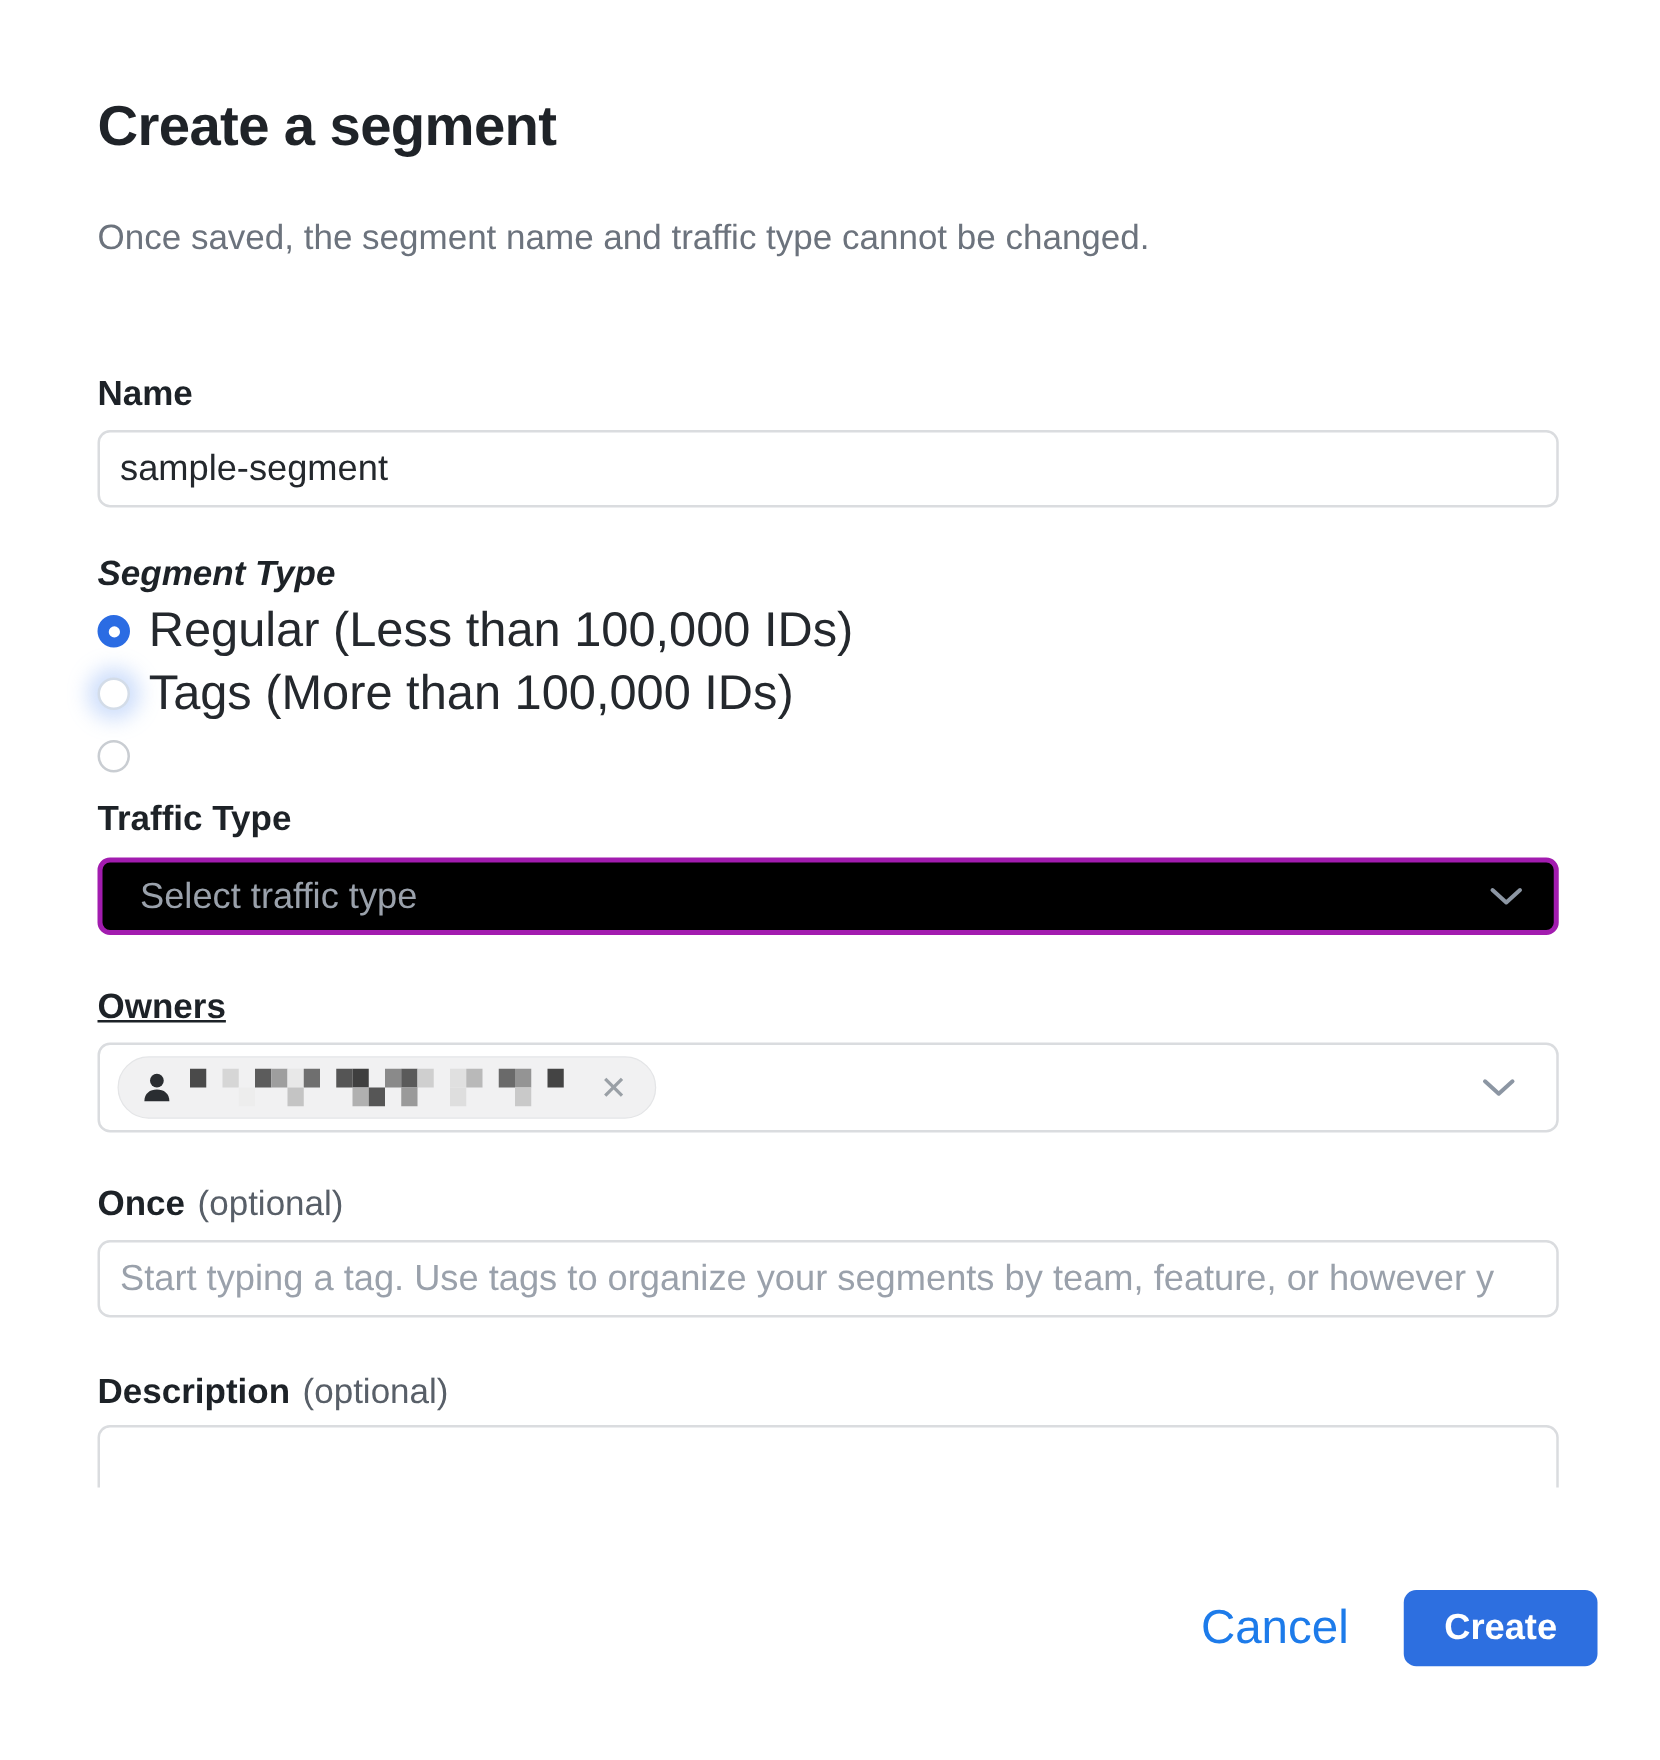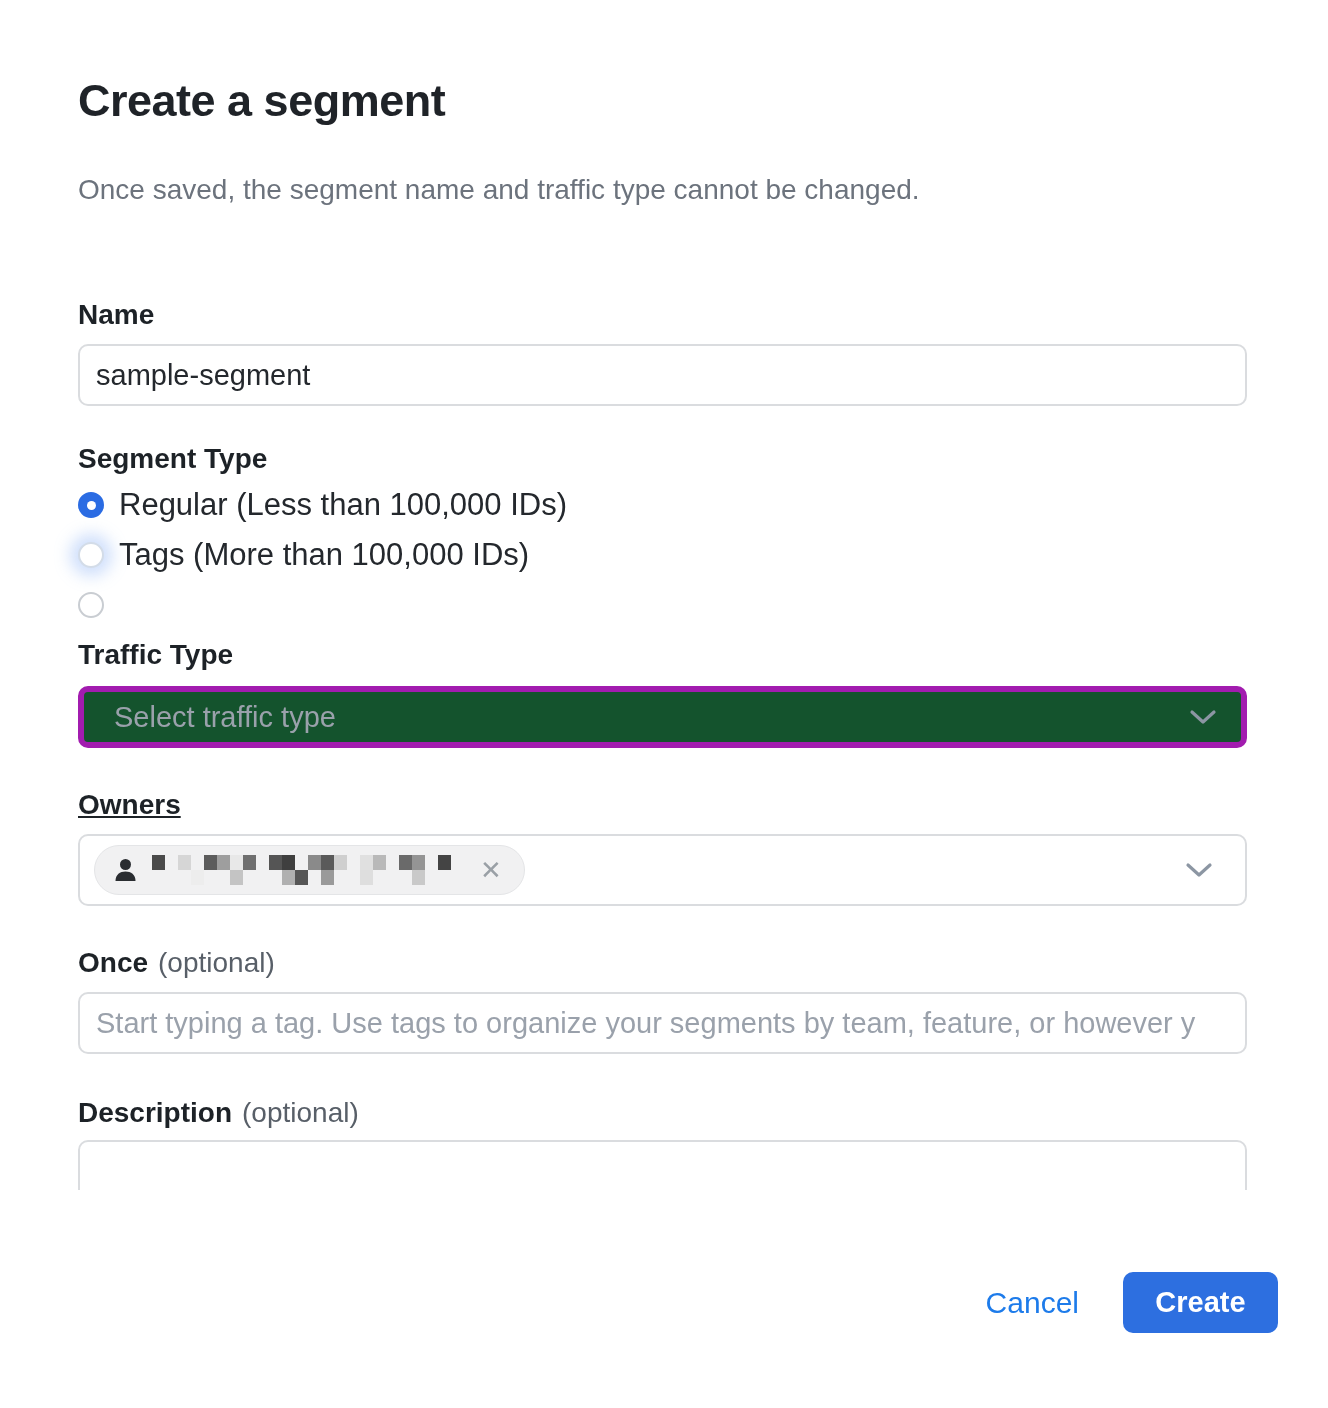--- a/index.html
+++ b/index.html
@@ -43,21 +43,21 @@
     font-weight: 700;
     color: #1d2227;
   }
   .optional-suffix {
     font-weight: 400;
     color: #585f68;
     margin-left: 10px;
   }
 
   .lbl-name       { margin-top: 90px; }
-  .lbl-segtype    { margin-top: 36px; }
+  .lbl-segtype    { margin-top: 36px; font-style: italic; }
   .lbl-traffic    { }
   .lbl-owners     { margin-top: 40px; text-decoration: underline; }
   .lbl-tags       { margin-top: 40px; }
   .lbl-desc       { margin-top: 42px; }
 
   .text-input {
     margin-top: 12px;
     width: 100%;
     height: 62px;
     border: 2px solid #dadcdf;
@@ -101,33 +101,33 @@
     width: 9px; height: 9px;
     margin: -4.5px 0 0 -4.5px;
     border-radius: 50%;
     background: #fff;
   }
   .radio-circle.focus-glow {
     border-color: #d3dce8;
     box-shadow: 0 0 16px 8px rgba(125, 168, 245, 0.38);
   }
   .radio-label {
-    font-size: 31px;
+    font-size: 39px;
     line-height: 34px;
     color: #24282d;
     font-weight: 400;
   }
 
   .select-box {
     margin-top: 14px;
     width: 100%;
     height: 62px;
-    border: 6px solid #a21caf;
+    border: 4px solid #a21caf;
     border-radius: 10px;
-    background: #14532d;
+    background: #000000;
     display: flex;
     align-items: center;
     padding: 0 24px 0 30px;
     cursor: pointer;
   }
   .select-placeholder {
     font-size: 29px;
     color: #9aa1ab;
     flex: 1 1 auto;
     white-space: nowrap;
@@ -176,21 +176,21 @@
   .desc-input { margin-top: 10px; height: 62px; }
 
   .footer {
     margin-top: 82px;
     display: flex;
     justify-content: flex-end;
     align-items: center;
     padding-right: 50px;
   }
   .cancel-link {
-    font-size: 30px;
+    font-size: 38px;
     color: #1d7bea;
     font-weight: 400;
     cursor: pointer;
     background: none;
     border: none;
     font-family: "Liberation Sans", sans-serif;
     padding: 0;
     margin-right: 44px;
   }
   .create-button {

